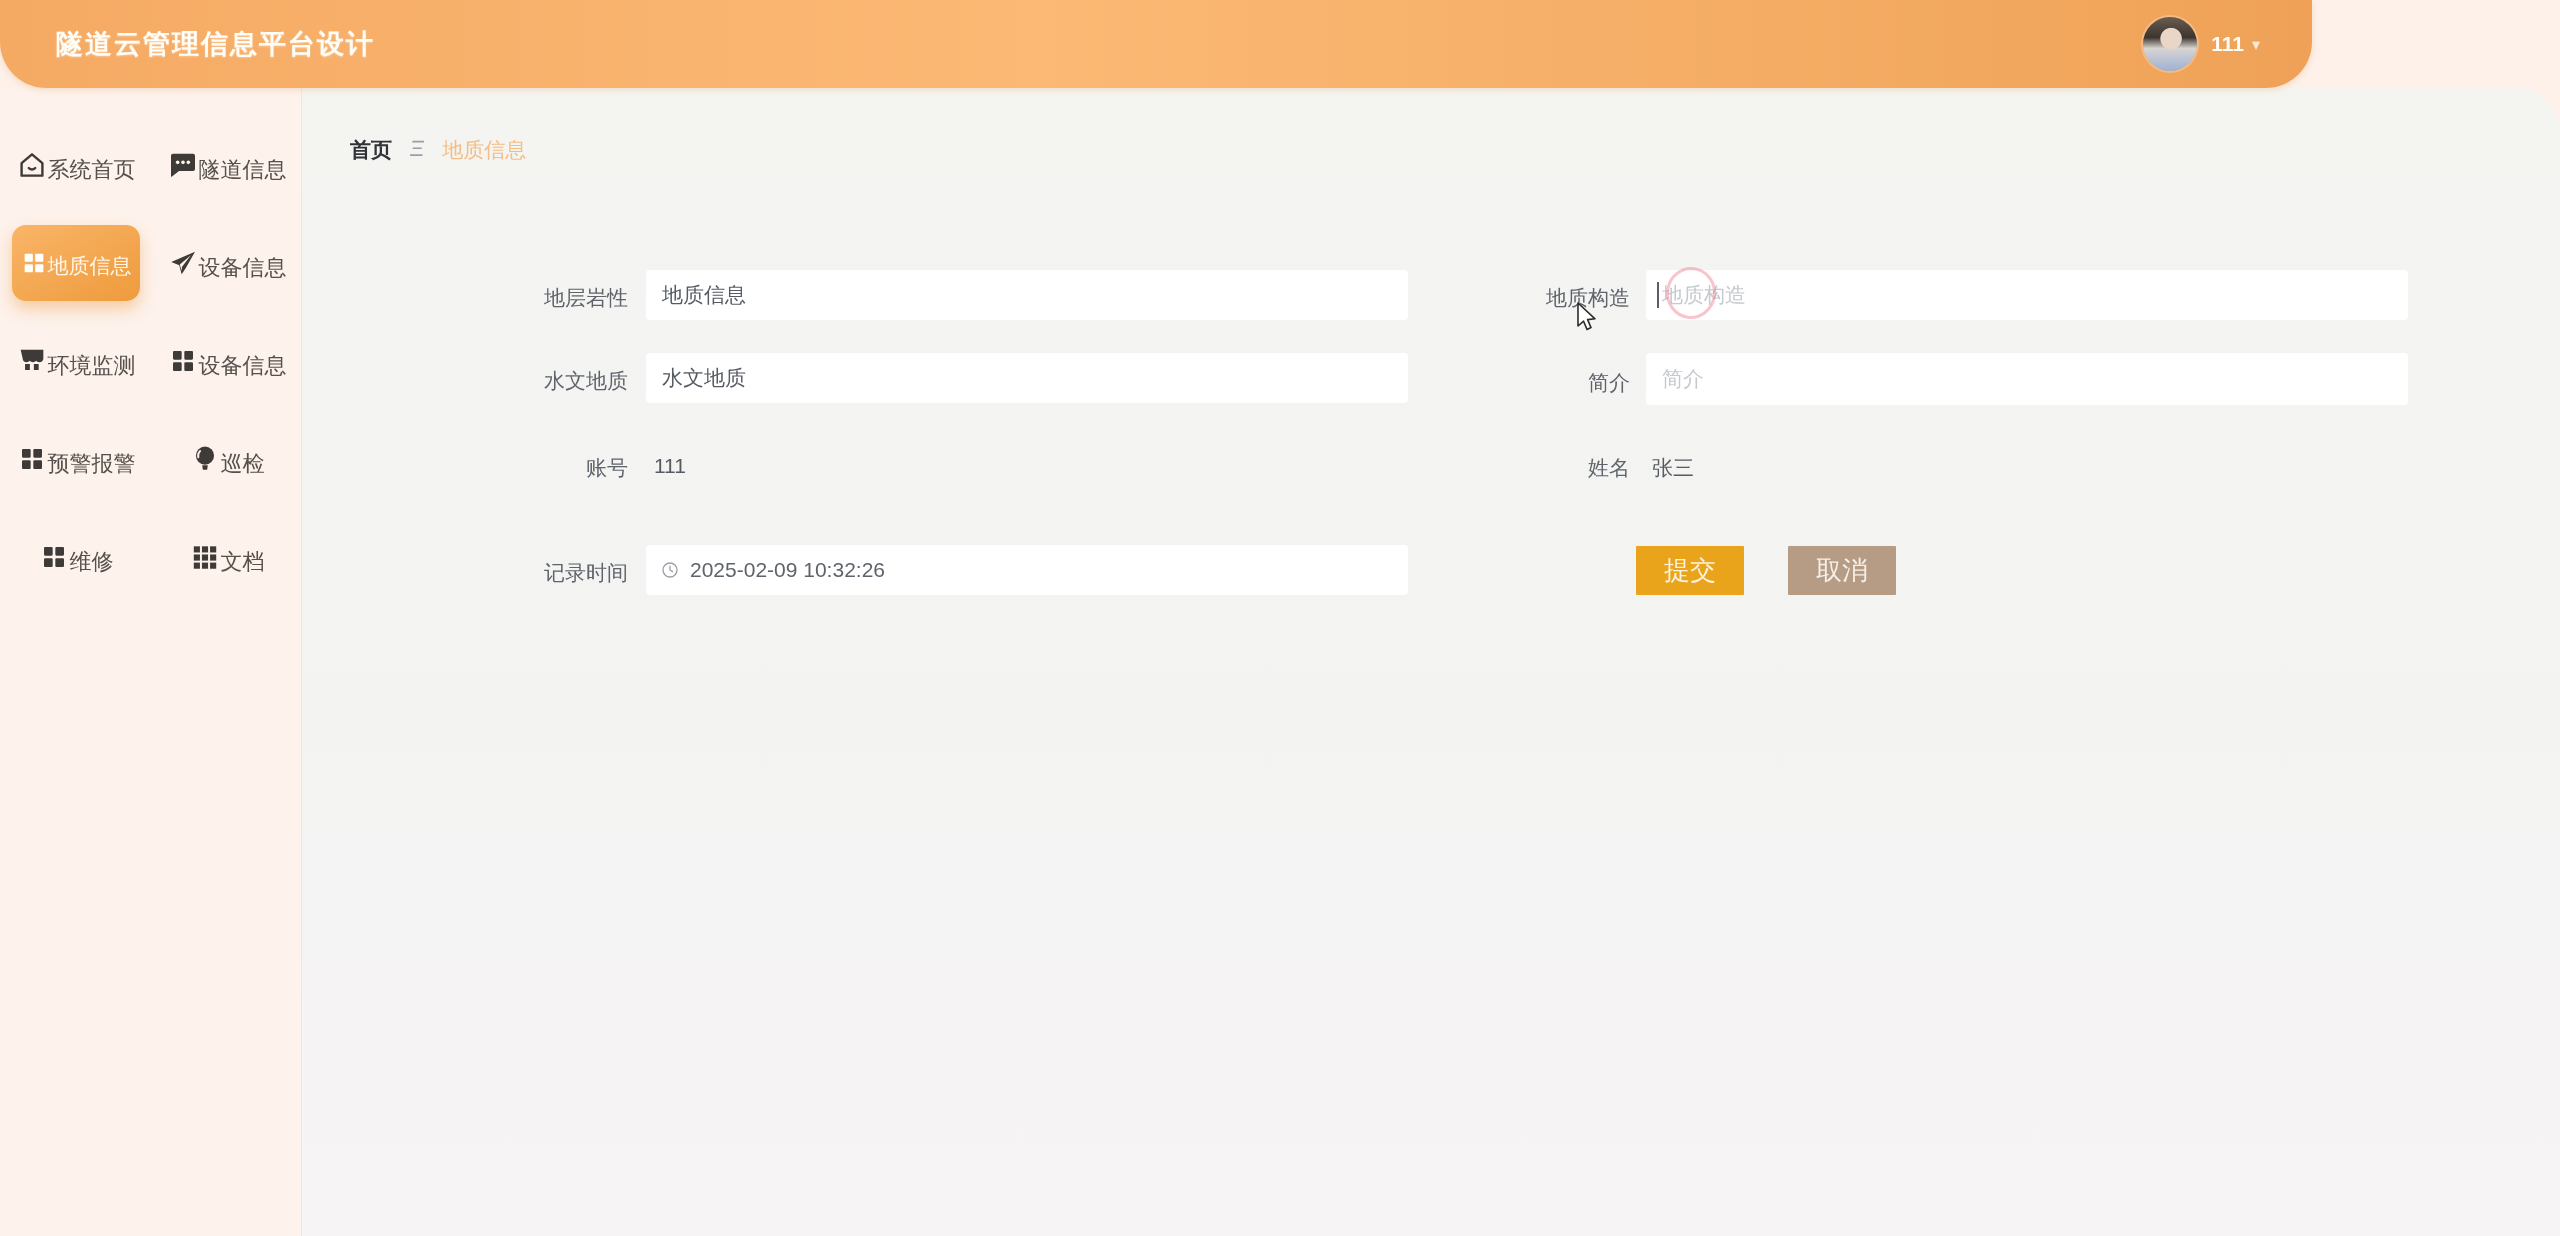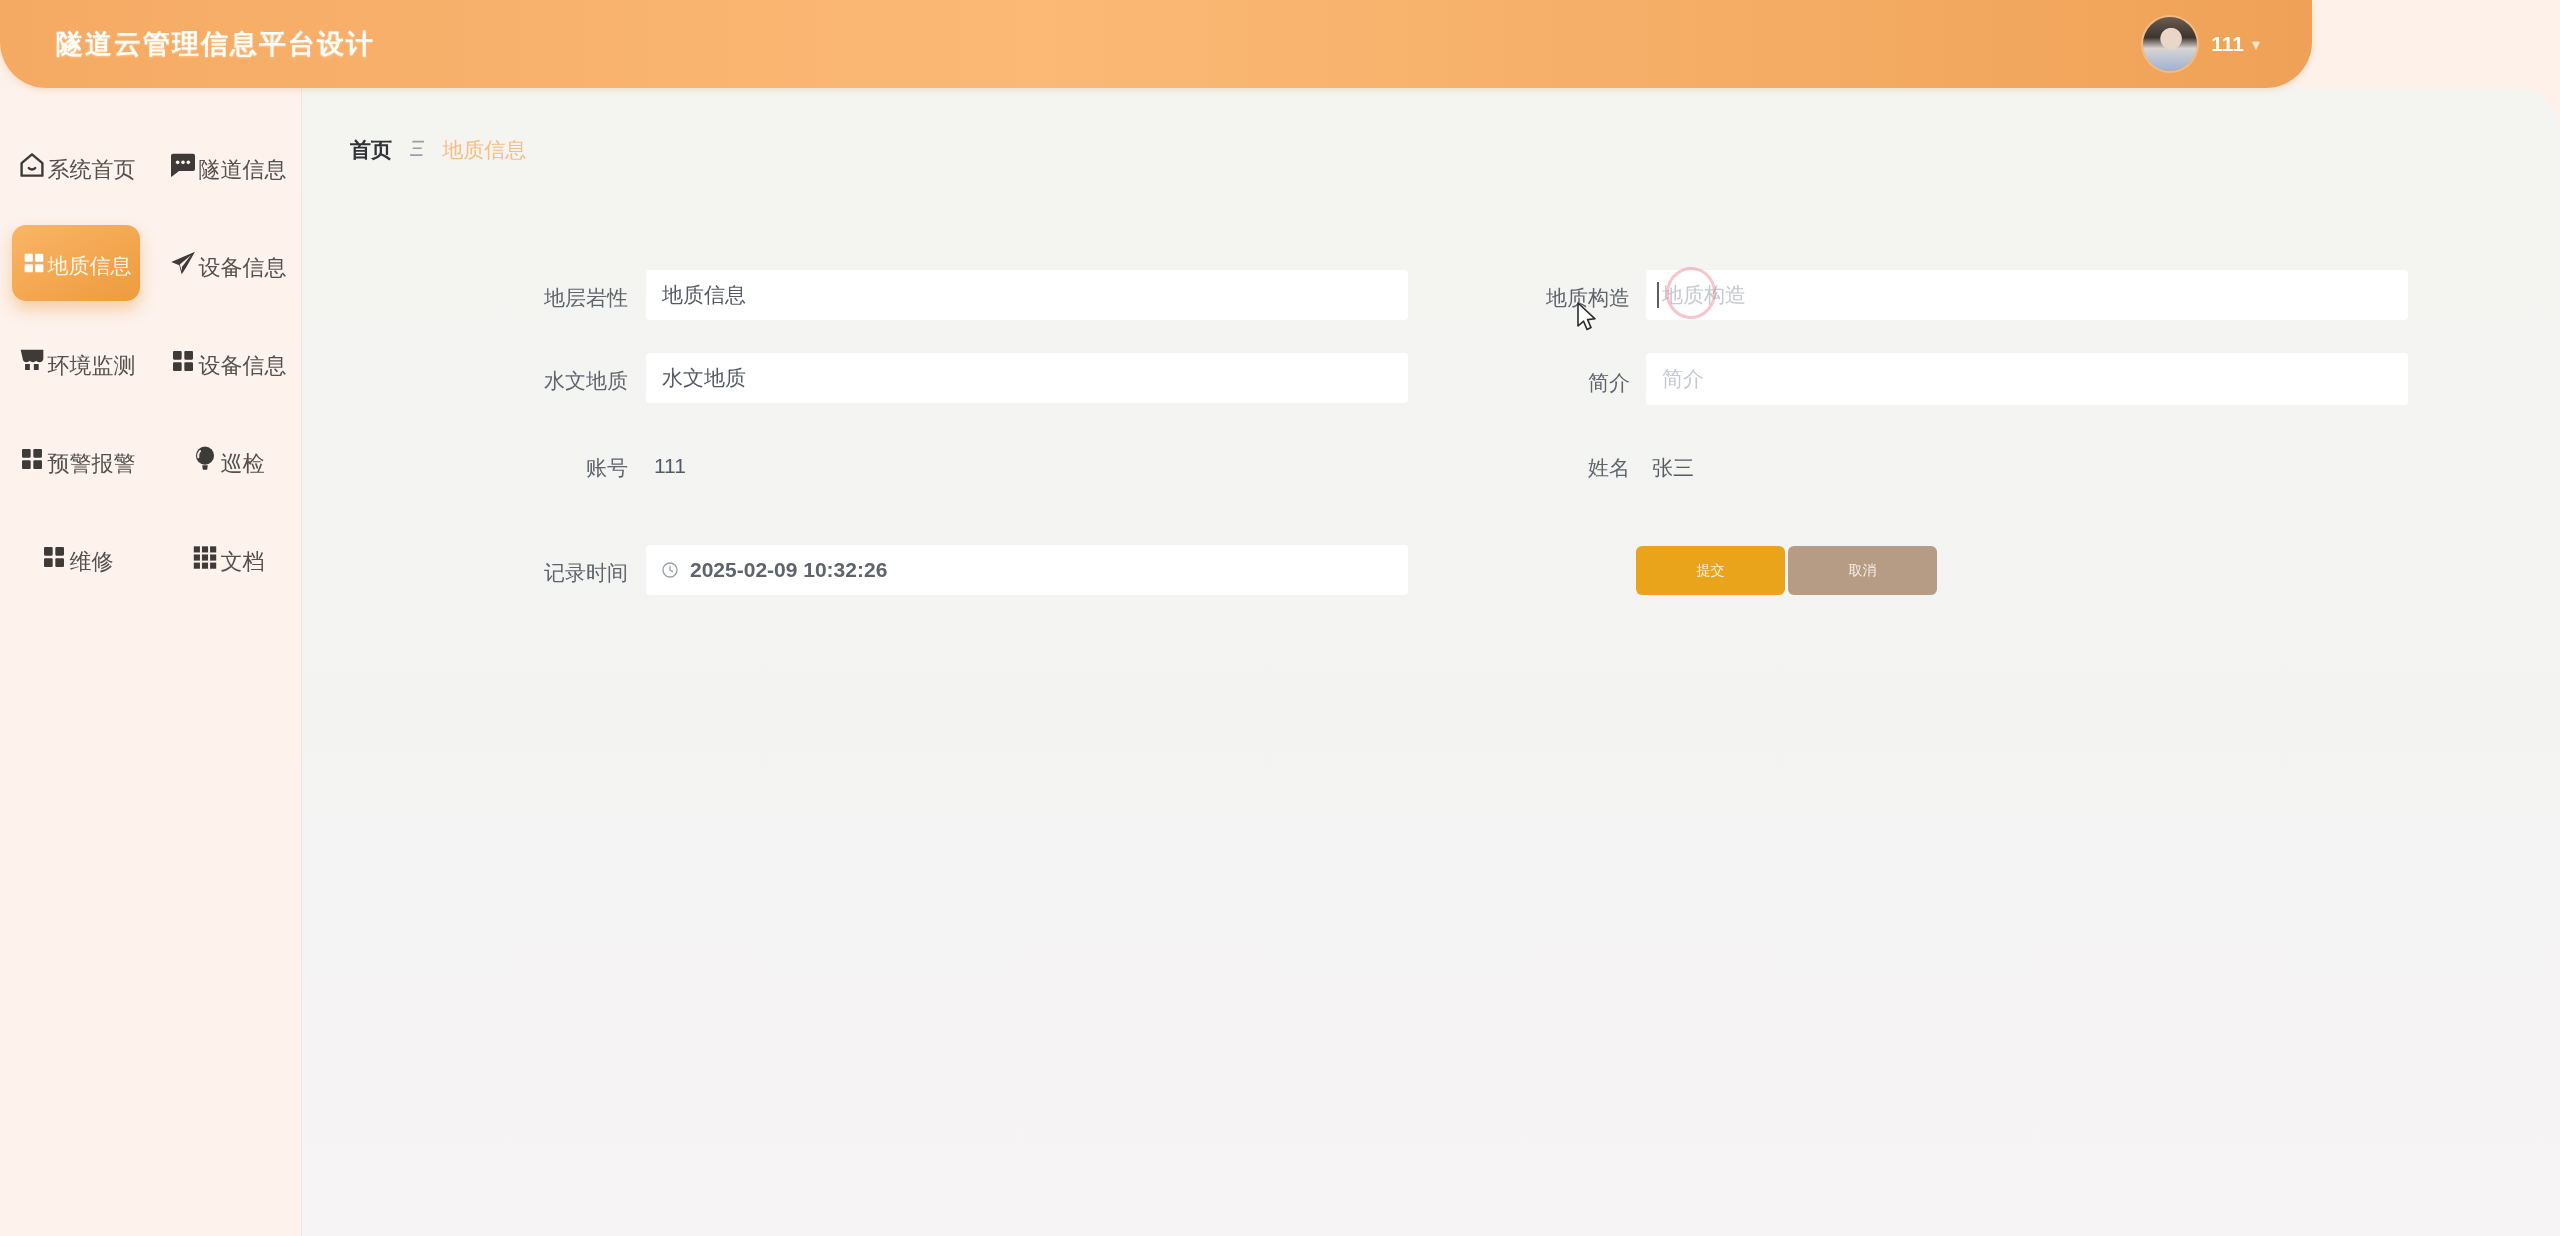--- a/index.html
+++ b/index.html
@@ -79,22 +79,22 @@
   }
   .f-input::placeholder { color:#c6c9cf; }
   .f-text { position:absolute; font-size:21px; color:#565b63; }
   .date-box {
     position:absolute; width:762px; height:50px; background:#ffffff; border-radius:4px;
     display:flex; align-items:center; padding:0 14px;
   }
   .clock-icon { width:20px; height:20px; margin-right:10px; }
   .date-value { font-size:21px; color:#5f646c; }
   .btn {
-    position:absolute; width:149px; height:49px; border:none; border-radius:6px;
-    font-size:14px; cursor:pointer; font-family:"Liberation Sans","DejaVu Sans",sans-serif;
+    position:absolute; width:108px; height:49px; border:none; border-radius:1px;
+    font-size:26px; cursor:pointer; font-family:"Liberation Sans","DejaVu Sans",sans-serif;
   }
   .btn-submit { background:#e9a41c; color:#fbf3dd; }
   .btn-cancel { background:#b69c85; color:#f6efe7; }
 
   
   .click-ring {
     position:absolute; left:1666px; top:268px; width:50px; height:50px;
     border:3px solid rgba(235,90,110,.35); border-radius:50%;
     transform:rotate(8deg) scaleY(1.04); z-index:20;
   }
@@ -258,21 +258,21 @@
   <div class="f-label" style="left:1128px; top:281px;">简介</div>
   <input class="f-input" style="left: 1344px; top: 265px; height: 52px;" placeholder="简介">
 
   <div class="f-label" style="left:126px; top:366px;">账号</div>
   <span class="f-text" style="left:352px; top:366px;">111</span>
 
   <div class="f-label" style="left:1128px; top:366px;">姓名</div>
   <span class="f-text" style="left:1350px; top:366px;">张三</span>
 
   <div class="f-label" style="left:126px; top:471px;">记录时间</div>
-  <div class="date-box" style="left:344px; top:457px;font-weight:bold;">
+  <div class="date-box" style="left:344px; top:457px;">
     <span class="clock-icon">
       <svg viewBox="0 0 24 24" fill="none" stroke="#9aa0a8" stroke-width="1.6">
         <circle cx="12" cy="12" r="8.4"></circle>
         <path d="M12 7.4V12l3.1 1.9" stroke-linecap="round"></path>
       </svg>
     </span>
     <span class="date-value">2025-02-09 10:32:26</span>
   </div>
 
   <button class="btn btn-submit" style="left:1334px; top:458px;">提交</button>

